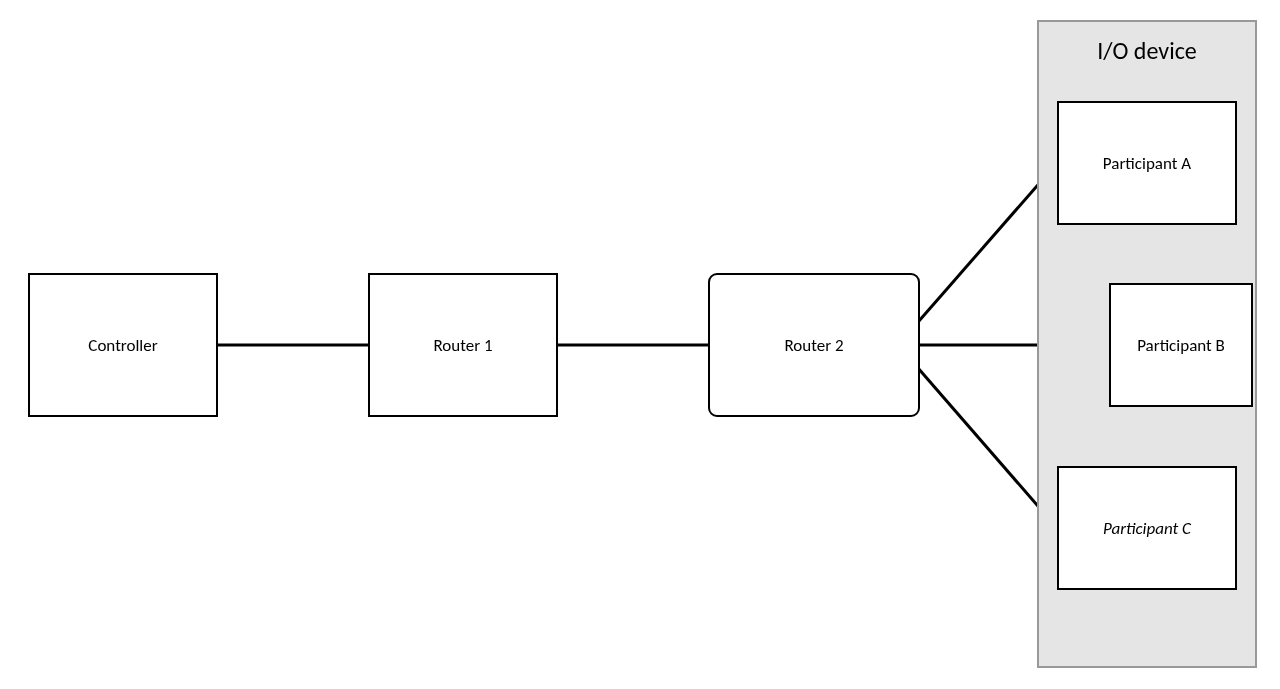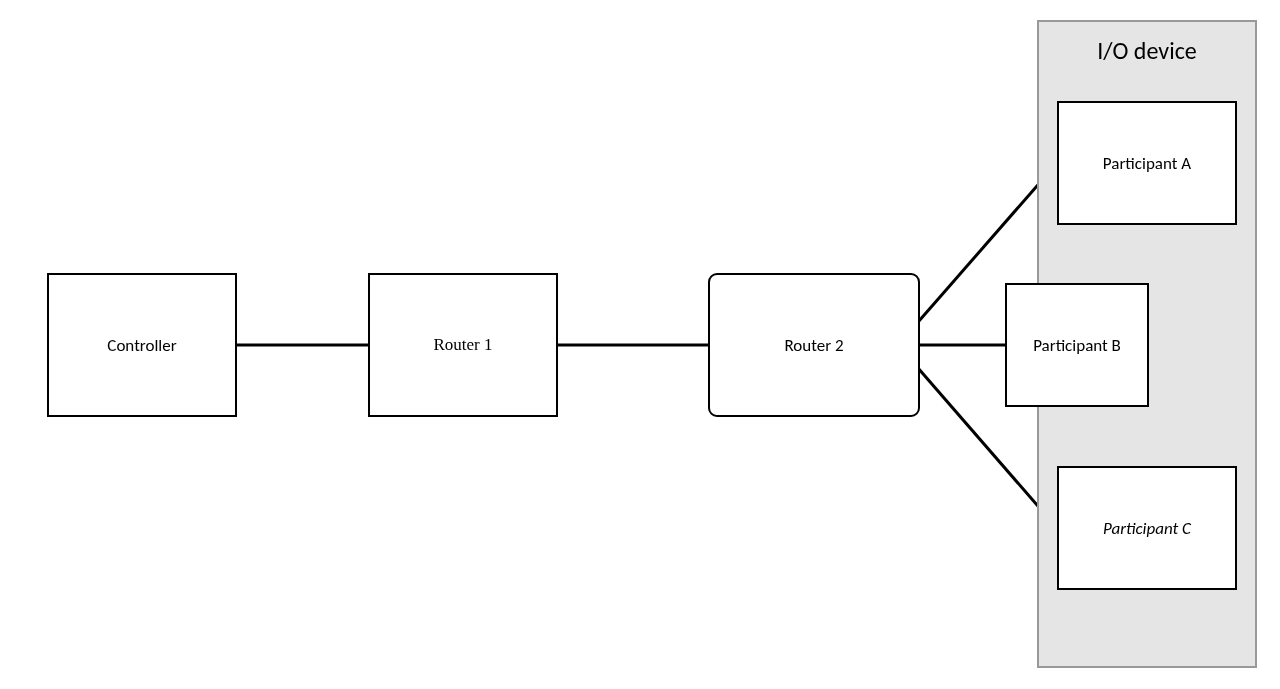--- a/index.html
+++ b/index.html
@@ -51,35 +51,35 @@
   <line x1="558" y1="345" x2="708" y2="345"></line>
   <line x1="898" y1="345" x2="1057" y2="163"></line>
   <line x1="898" y1="345" x2="1057" y2="345"></line>
   <line x1="898" y1="345" x2="1057" y2="528"></line>
 </svg>
 
 <div class="io-group" style="left:1037px; top:20px; width:220px; height:648px;">
   <div class="io-title">I/O device</div>
 </div>
 
-<div class="node" style="left:28px; top:273px; width:190px; height:144px;margin-left:19px;">
+<div class="node" style="left:28px; top:273px; width:190px; height:144px;">
   <span>Controller</span>
 </div>
 
-<div class="node" style="left:368px; top:273px; width:190px; height:144px;font-family:Liberation Serif, serif;">
+<div class="node" style="left:368px; top:273px; width:190px; height:144px;">
   <span>Router 1</span>
 </div>
 
 <div class="node" style="left:708px; top:273px; width:212px; height:144px;border-radius:9px;">
   <span>Router 2</span>
 </div>
 
 <div class="node" style="left:1057px; top:101px; width:180px; height:124px;">
   <span>Participant A</span>
 </div>
 
-<div class="node" style="left:1005px; top:283px; width:144px; height:124px;align-items:center;">
+<div class="node" style="left:1109px; top:283px; width:144px; height:124px;align-items:center;">
   <span>Participant B</span>
 </div>
 
 <div class="node" style="left:1057px; top:466px; width:180px; height:124px;font-style:italic;">
   <span>Participant C</span>
 </div>
 
 </body></html>

